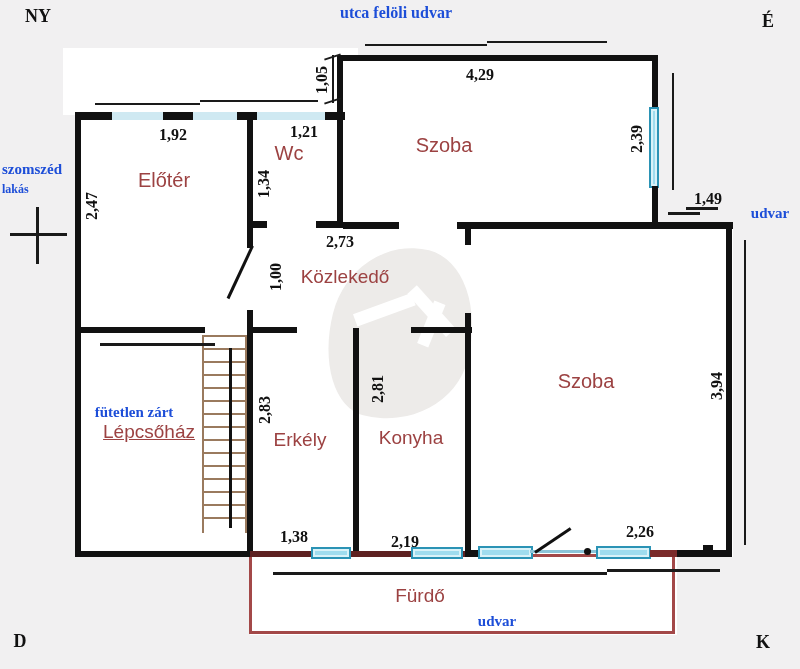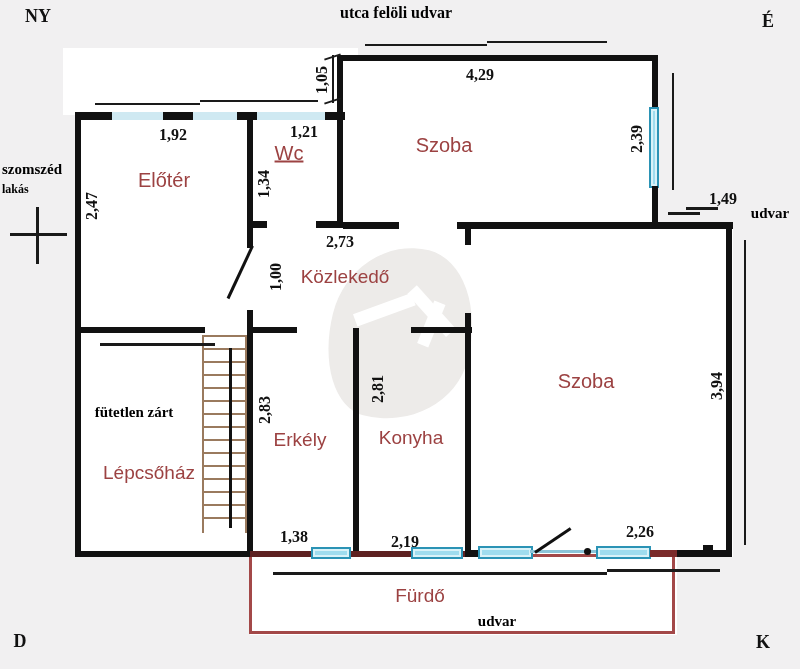--- a/index.html
+++ b/index.html
@@ -9,21 +9,21 @@
   .wall{position:absolute;background:#111111;}
   .mwall{position:absolute;background:#5e2121;}
   .dline{position:absolute;background:#1a1a1a;}
   .win{position:absolute;background:#9fdcee;border:2px solid #2b93b5;box-sizing:border-box;
        box-shadow:inset 0 0 0 2px #d9f2f8;}
   .band{position:absolute;background:#cfe9f2;}
   .lbl{position:absolute;transform:translate(-50%,-50%);white-space:nowrap;}
   .room{font-family:"Liberation Sans",sans-serif;color:#9c4242;font-size:20px;}
   .dim{font-weight:bold;color:#111;font-size:16px;}
   .vdim{transform:translate(-50%,-50%) rotate(-90deg);}
-  .black{font-weight:bold;color:#000000;}
+  .black{font-weight:bold;color:#1d4ed8;}
   .corner{font-weight:bold;color:#111;font-size:18px;}
   .diag{position:absolute;height:3px;background:#111;transform-origin:left center;}
   .balcony{position:absolute;border:3px solid #a34848;box-sizing:border-box;}
   .rail{position:absolute;background:#9a7a5e;}
   .wm{position:absolute;left:330px;top:246px;width:142px;height:176px;background:#edebe9;
       border-radius:55% 45% 62% 38% / 48% 55% 45% 52%;transform:rotate(14deg);}
   .wmbar{position:absolute;background:#ffffff;}
 </style>
 </head>
 <body>
@@ -133,35 +133,35 @@
   <span class="lbl corner" style="left:763px;top:642px;">K</span>
 
   <span class="lbl black" style="left:396px;top:13px;font-size:16px;">utca felöli udvar</span>
   <span class="black" style="position:absolute;left:2px;top:161px;font-size:15px;">szomszéd</span>
   <span class="black" style="position:absolute;left:2px;top:182px;font-size:12px;">lakás</span>
   <span class="lbl black" style="left:770px;top:213px;font-size:15px;">udvar</span>
   <span class="lbl black" style="left:497px;top:621px;font-size:15px;">udvar</span>
   <span class="lbl black" style="left:134px;top:412px;font-size:15px;">fütetlen zárt</span>
 
   <span class="lbl room" style="left:164px;top:180px;">Előtér</span>
-  <span class="lbl room" style="left:289px;top:153px;text-decoration:underline;">Wc</span>
+  <span class="lbl room" style="left:289px;top:153px;">Wc</span>
   <span class="lbl room" style="left:444px;top:145px;">Szoba</span>
   <span class="lbl room" style="left:345px;top:277px;font-size:19px;">Közlekedő</span>
   <span class="lbl room" style="left:300px;top:440px;font-size:19px;">Erkély</span>
   <span class="lbl room" style="left:411px;top:438px;font-size:19px;">Konyha</span>
   <span class="lbl room" style="left:586px;top:381px;">Szoba</span>
-  <span class="lbl room" style="left:149px;top:473px;font-size:19px;">Lépcsőház</span>
+  <span class="lbl room" style="left:149px;top:432px;font-size:19px;text-decoration:underline;">Lépcsőház</span>
   <span class="lbl room" style="left:420px;top:596px;font-size:19px;">Fürdő</span>
 
   <span class="lbl dim" style="left:173px;top:135px;">1,92</span>
   <span class="lbl dim" style="left:304px;top:132px;">1,21</span>
   <span class="lbl dim vdim" style="left:322px;top:80px;">1,05</span>
   <span class="lbl dim" style="left:480px;top:75px;">4,29</span>
   <span class="lbl dim vdim" style="left:637px;top:139px;">2,39</span>
-  <span class="lbl dim" style="left:723px;top:199px;">1,49</span>
+  <span class="lbl dim" style="left:708px;top:199px;">1,49</span>
   <span class="lbl dim vdim" style="left:92px;top:206px;">2,47</span>
   <span class="lbl dim vdim" style="left:264px;top:184px;">1,34</span>
   <span class="lbl dim" style="left:340px;top:242px;">2,73</span>
   <span class="lbl dim vdim" style="left:276px;top:277px;">1,00</span>
   <span class="lbl dim vdim" style="left:265px;top:410px;">2,83</span>
   <span class="lbl dim vdim" style="left:378px;top:389px;">2,81</span>
   <span class="lbl dim vdim" style="left:717px;top:386px;">3,94</span>
   <span class="lbl dim" style="left:294px;top:537px;">1,38</span>
   <span class="lbl dim" style="left:405px;top:542px;">2,19</span>
   <span class="lbl dim" style="left:640px;top:532px;">2,26</span>

